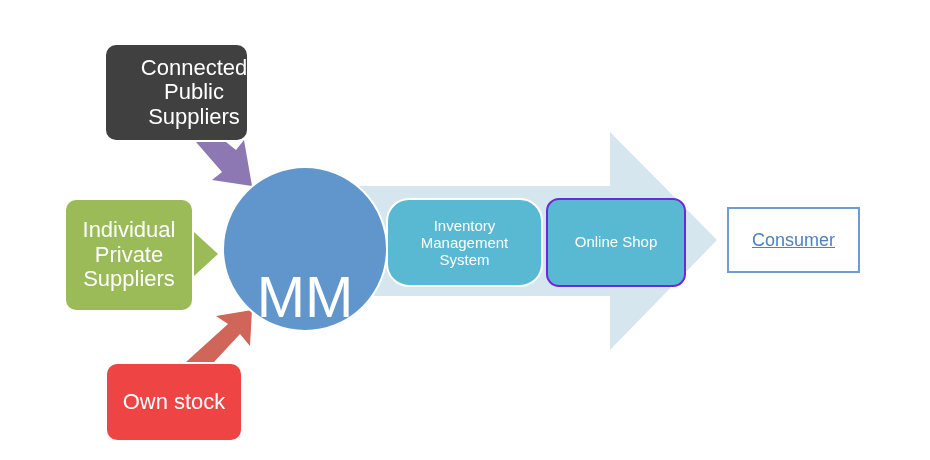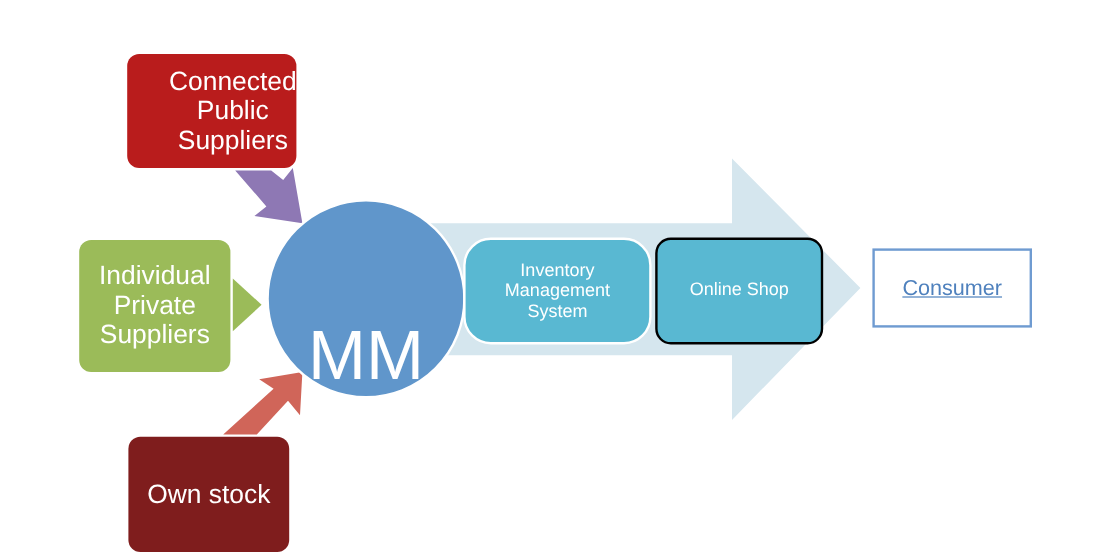--- a/index.html
+++ b/index.html
@@ -1,24 +1,24 @@
 <!DOCTYPE html>
 <html><head>
 <meta charset="utf-8">
 <style>
   html, body { margin:0; padding:0; background:#ffffff; }
   body { width:930px; height:460px; position:relative; overflow:hidden; font-family:"Liberation Sans", "DejaVu Sans", sans-serif; }
   svg.bg { position:absolute; left:0; top:0; }
   .box { position:absolute; display:flex; align-items:center; justify-content:center; text-align:center; color:#fff; box-sizing:border-box; line-height:1.12; }
-  .purple { left:106px; top:45px; width:141px; height:95px; background:#b91c1c; border-radius:10px; font-size:22px;padding-left:35px; }
+  .purple { left:106px; top:45px; width:141px; height:95px; background:#404040; border-radius:10px; font-size:22px;padding-left:35px; }
   .green { left:66px; top:200px; width:126px; height:110px; background:#9bbb59; border-radius:10px; font-size:22px; }
-  .red { left:107px; top:364px; width:134px; height:96px; background:#7f1d1d; border-radius:10px; font-size:22px; }
+  .red { left:107px; top:364px; width:134px; height:76px; background:#ef4444; border-radius:10px; font-size:22px; }
   .mm { left:222px; top:166px; width:166px; height:166px; background:#6096cb; border-radius:50%; border:2px solid #fff; font-size:58px;align-items:flex-end; }
   .ims { left:386px; top:198px; width:157px; height:89px; background:#59b8d2; border:2px solid #fff; border-radius:23px; font-size:15px; line-height:1.15; }
-  .shop { left:546px; top:198px; width:140px; height:89px; background:#59b8d2; border:2px solid #000000; border-radius:13px; font-size:15px; }
+  .shop { left:546px; top:198px; width:140px; height:89px; background:#59b8d2; border:2px solid #6d28d9; border-radius:13px; font-size:15px; }
   .consumer { left:727px; top:207px; width:133px; height:66px; background:#fff; border:2px solid #6f9bd1; color:#4f81bd; font-size:18px;text-decoration:underline; }
 </style>
 </head>
 <body>
 
 <svg class="bg" width="930" height="460">
 
   <polygon points="340,186 610,186 610,132 717,240 610,350 610,296 340,296" fill="#d5e6ee"></polygon>
 
   <polygon points="196,142 226,142 236,150 244,140 252,186 212,180 222,172 " fill="#8e78b4"></polygon>

